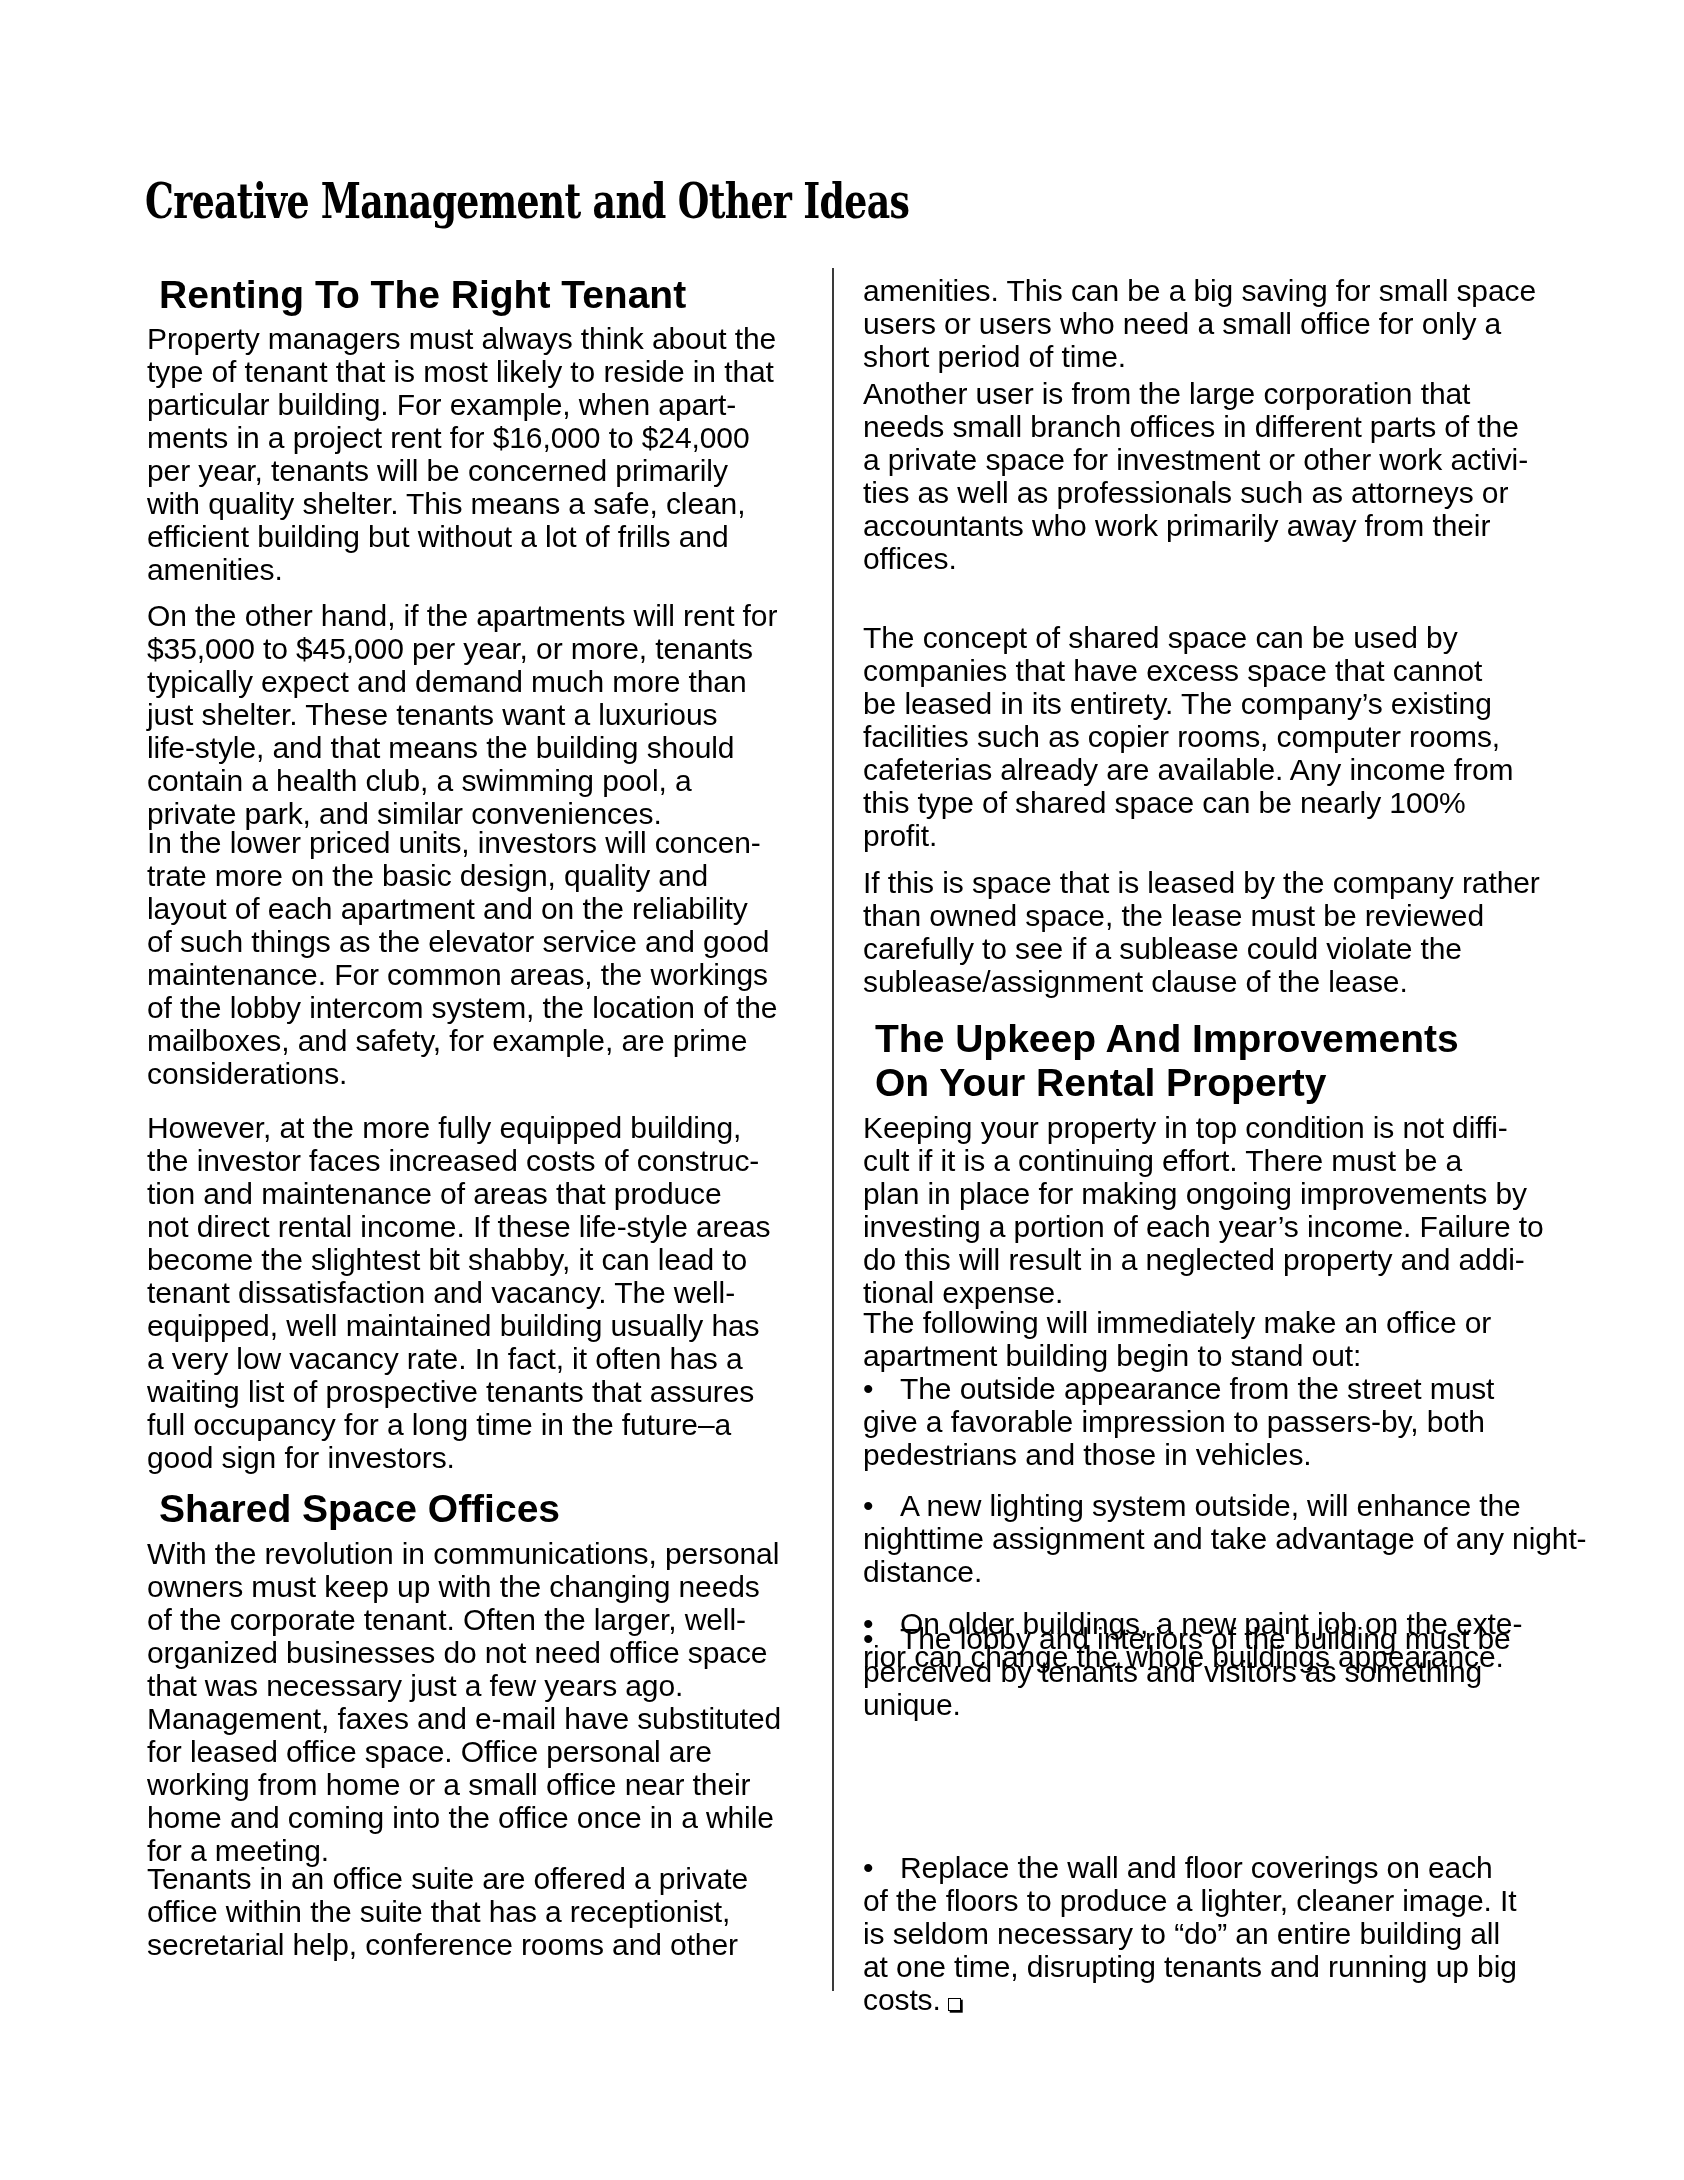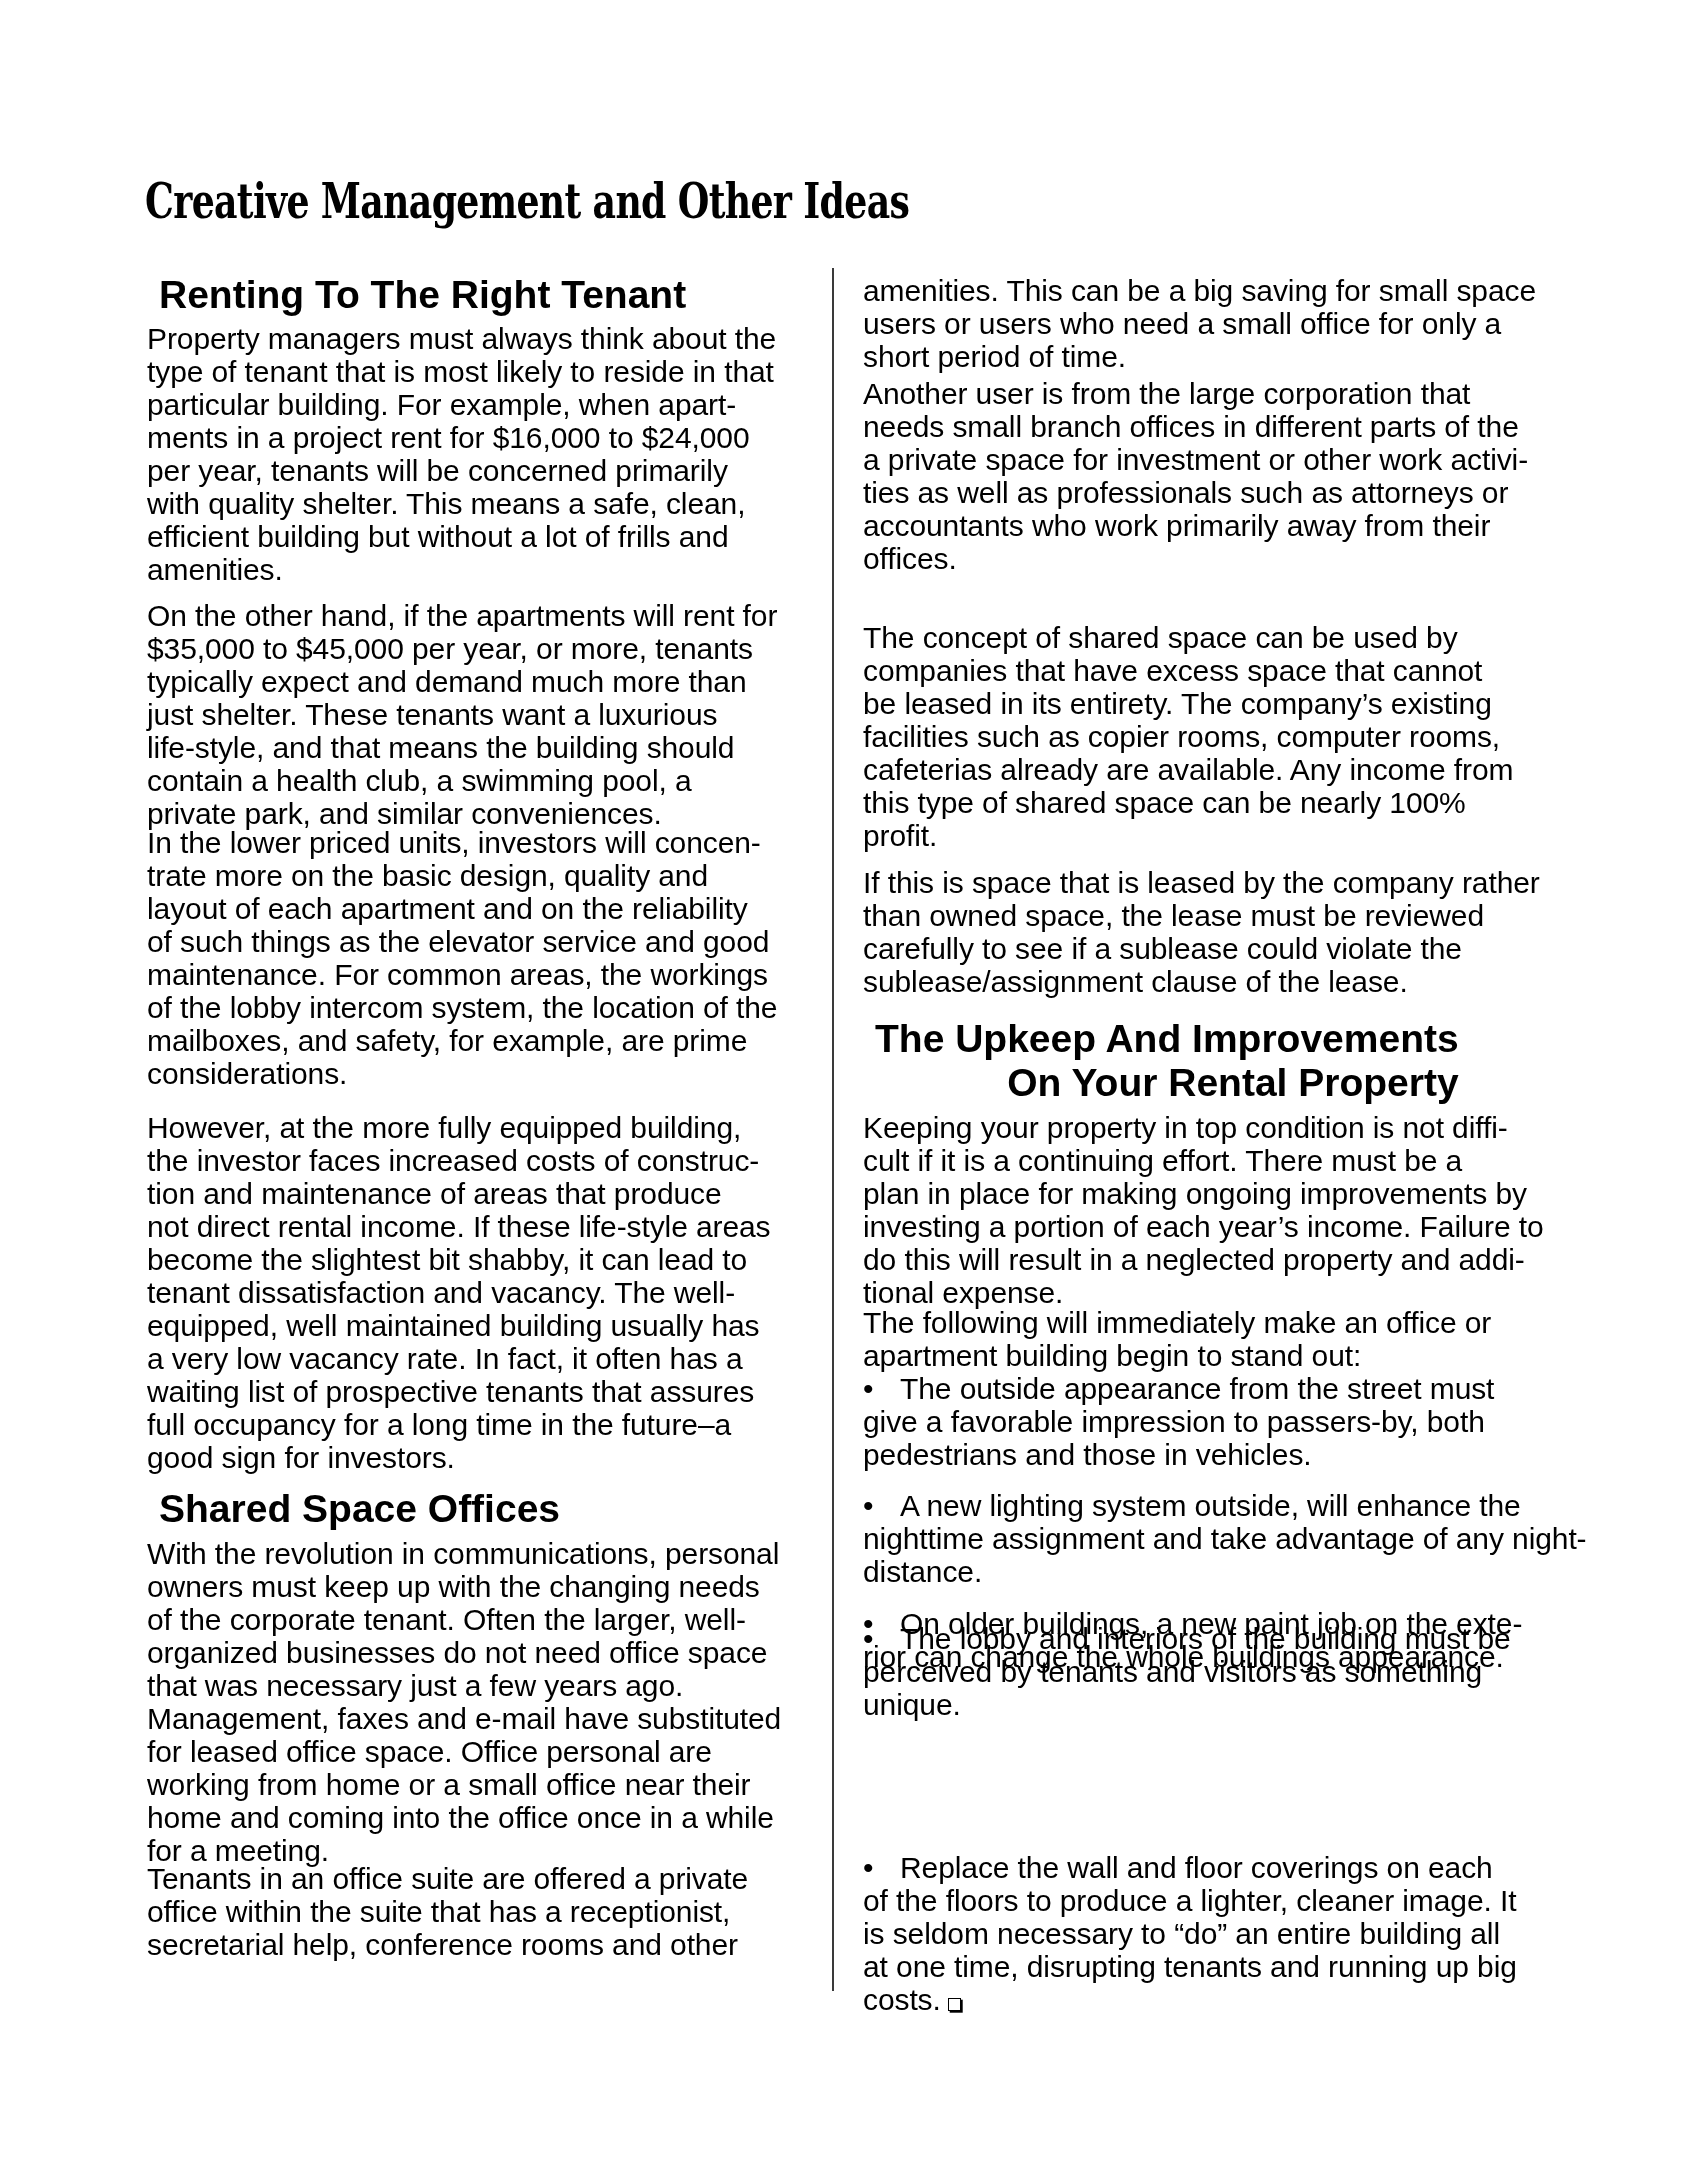--- a/index.html
+++ b/index.html
@@ -8,21 +8,21 @@
     position: absolute; left: 145px; top: 167px;
     font-family: "DejaVu Serif", "Liberation Serif", serif;
     font-weight: bold; font-size: 49px; line-height: 68px;
     transform: scaleX(0.74); transform-origin: left top;
     letter-spacing: -0.9px; white-space: nowrap; margin: 0;
   }
   .blk { position: absolute; font-family: "Liberation Sans", sans-serif; }
   .h2 { font-weight: bold; font-size: 39px; line-height: 44px; white-space: nowrap; margin: 12px; }
   .p { font-size: 30px; line-height: 33px; white-space: nowrap; letter-spacing: -0.1px; margin-top: 12px; }
   .line { display: block; height: 33px; }
-  .h2 .hl { display: block; height: 44px; text-align: right; }
+  .h2 .hl { display: block; height: 44px; }
   .col-left { left: 147px; }
   .col-right { left: 863px; }
   .divider {
     position: absolute; left: 832px; top: 268px; width: 1.7px; height: 1723px;
     background: #3a3a3a;
   }
   .bullet-mark { display: inline-block; width: 37px; }
   .end-box {
     display: inline-block; width: 11px; height: 11px;
     border: 1.7px solid #000; border-top-width: 0.9px; border-left-width: 0.9px;

